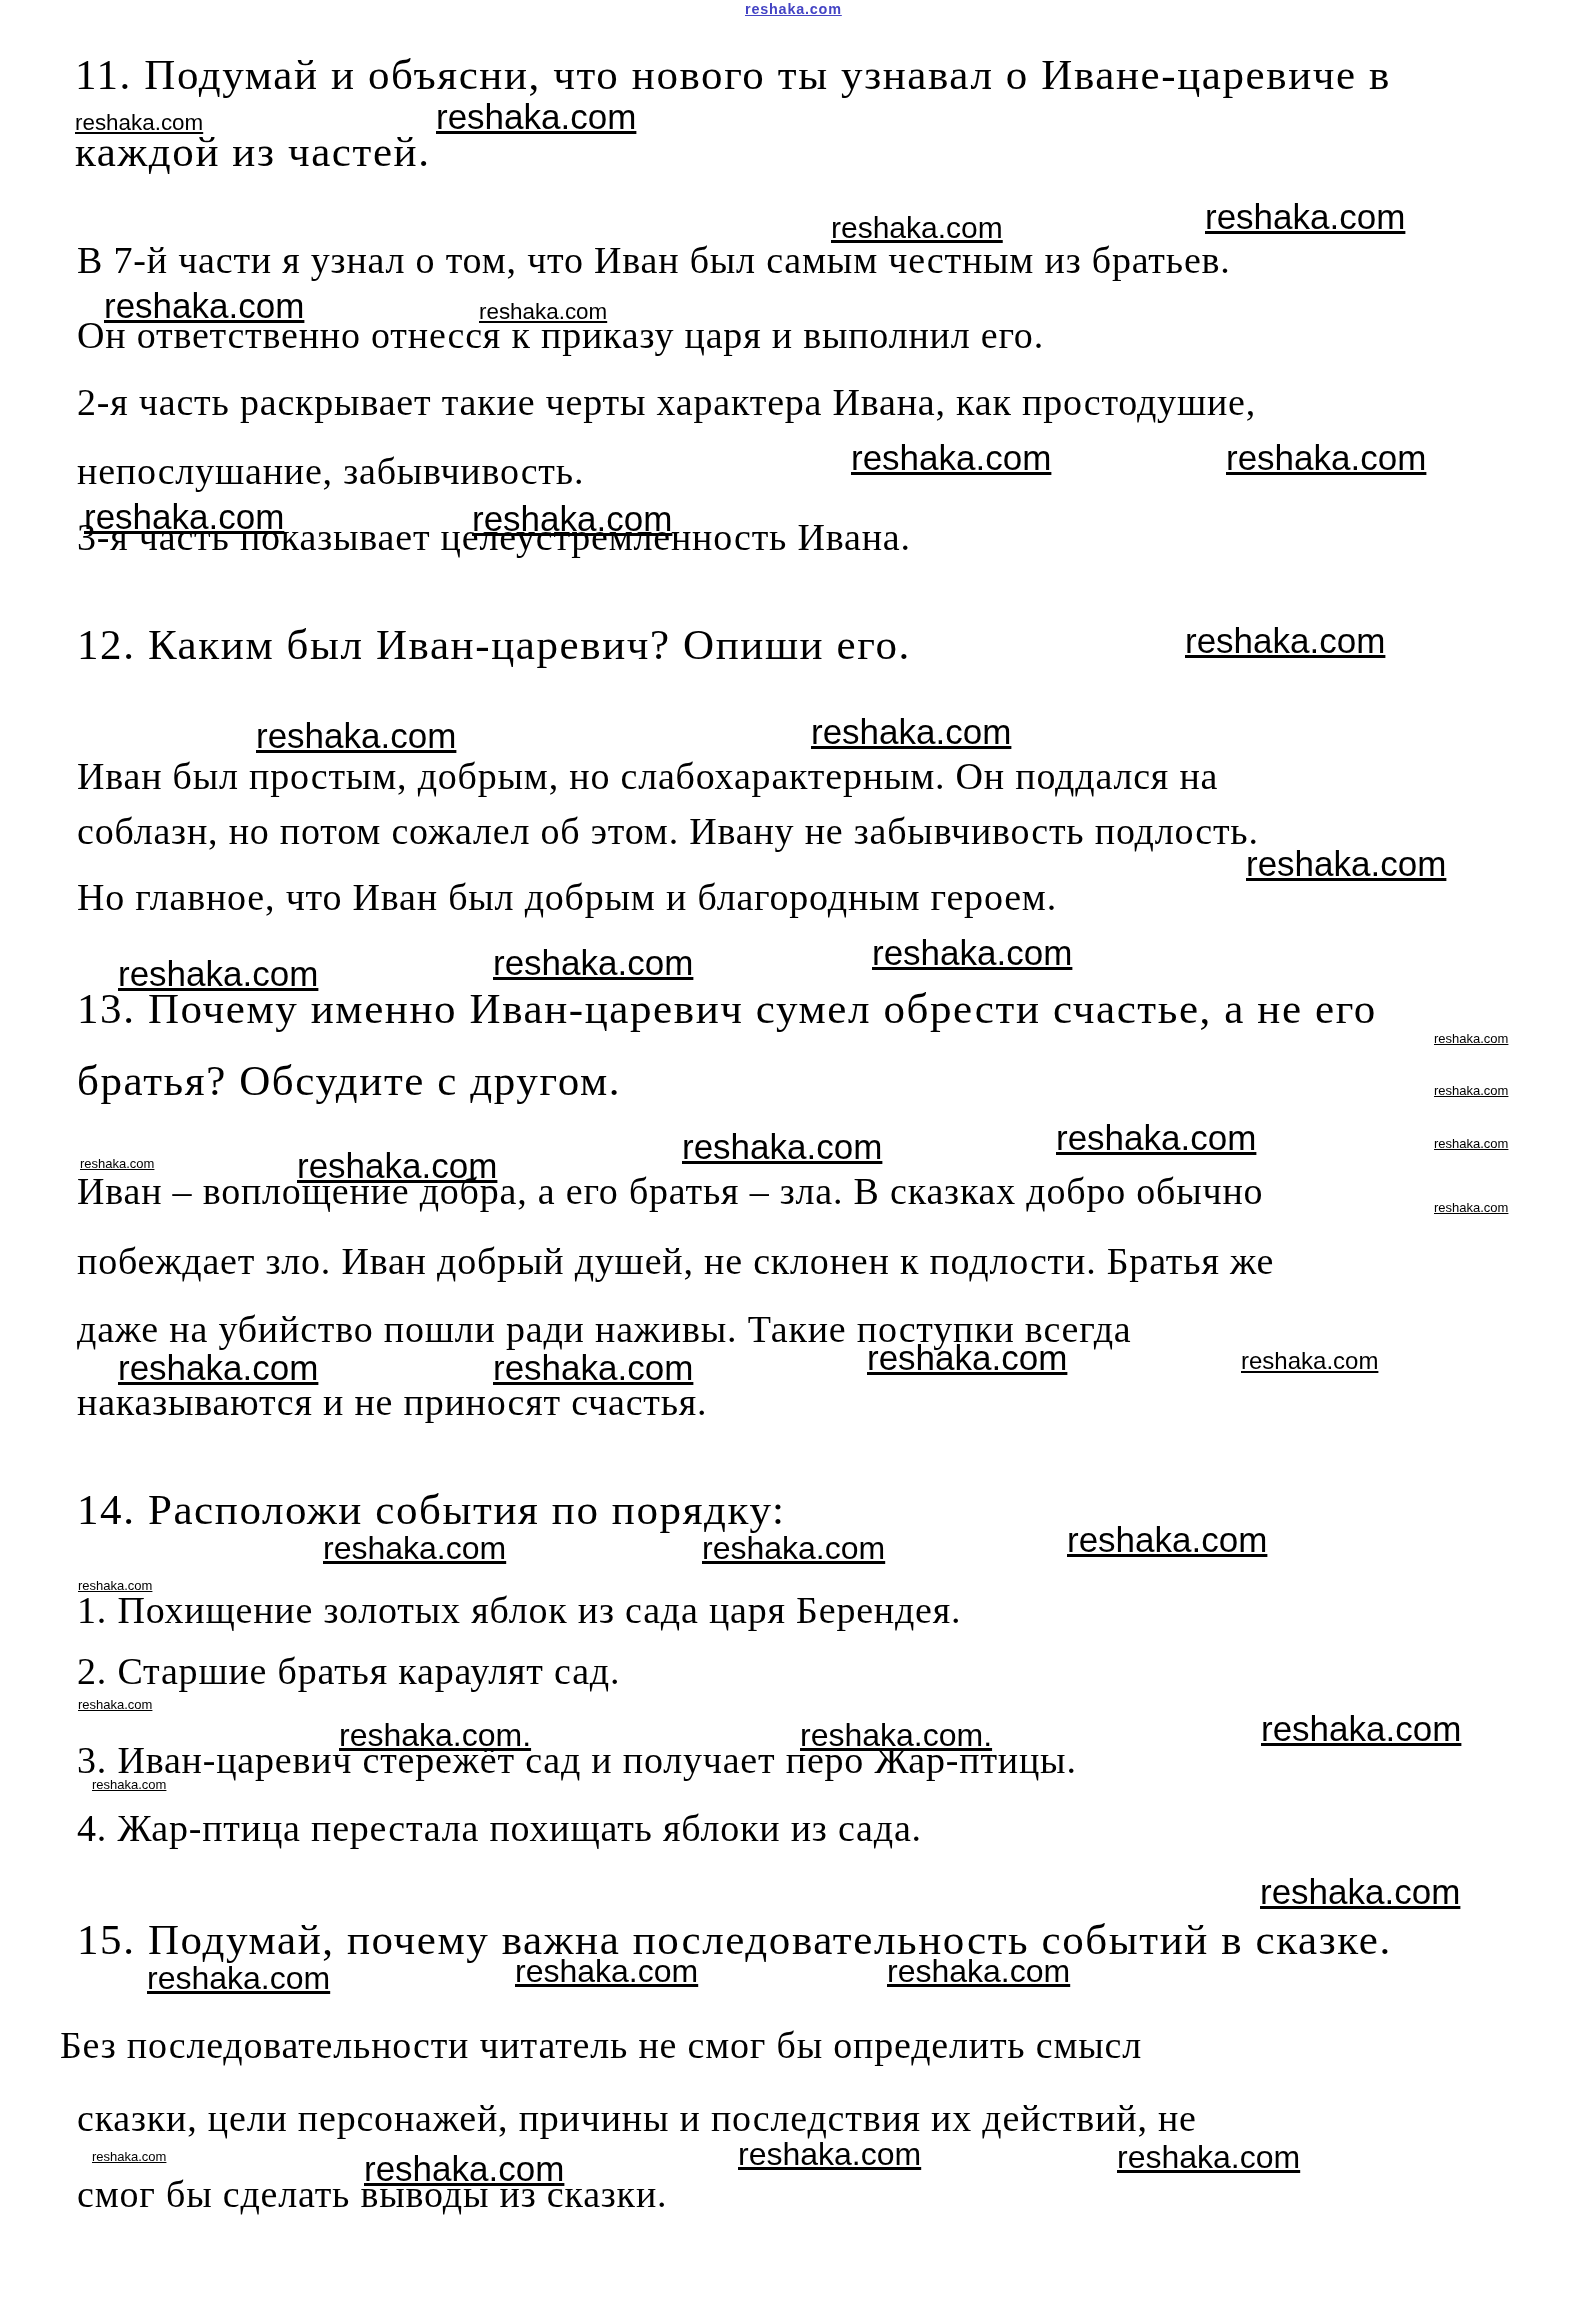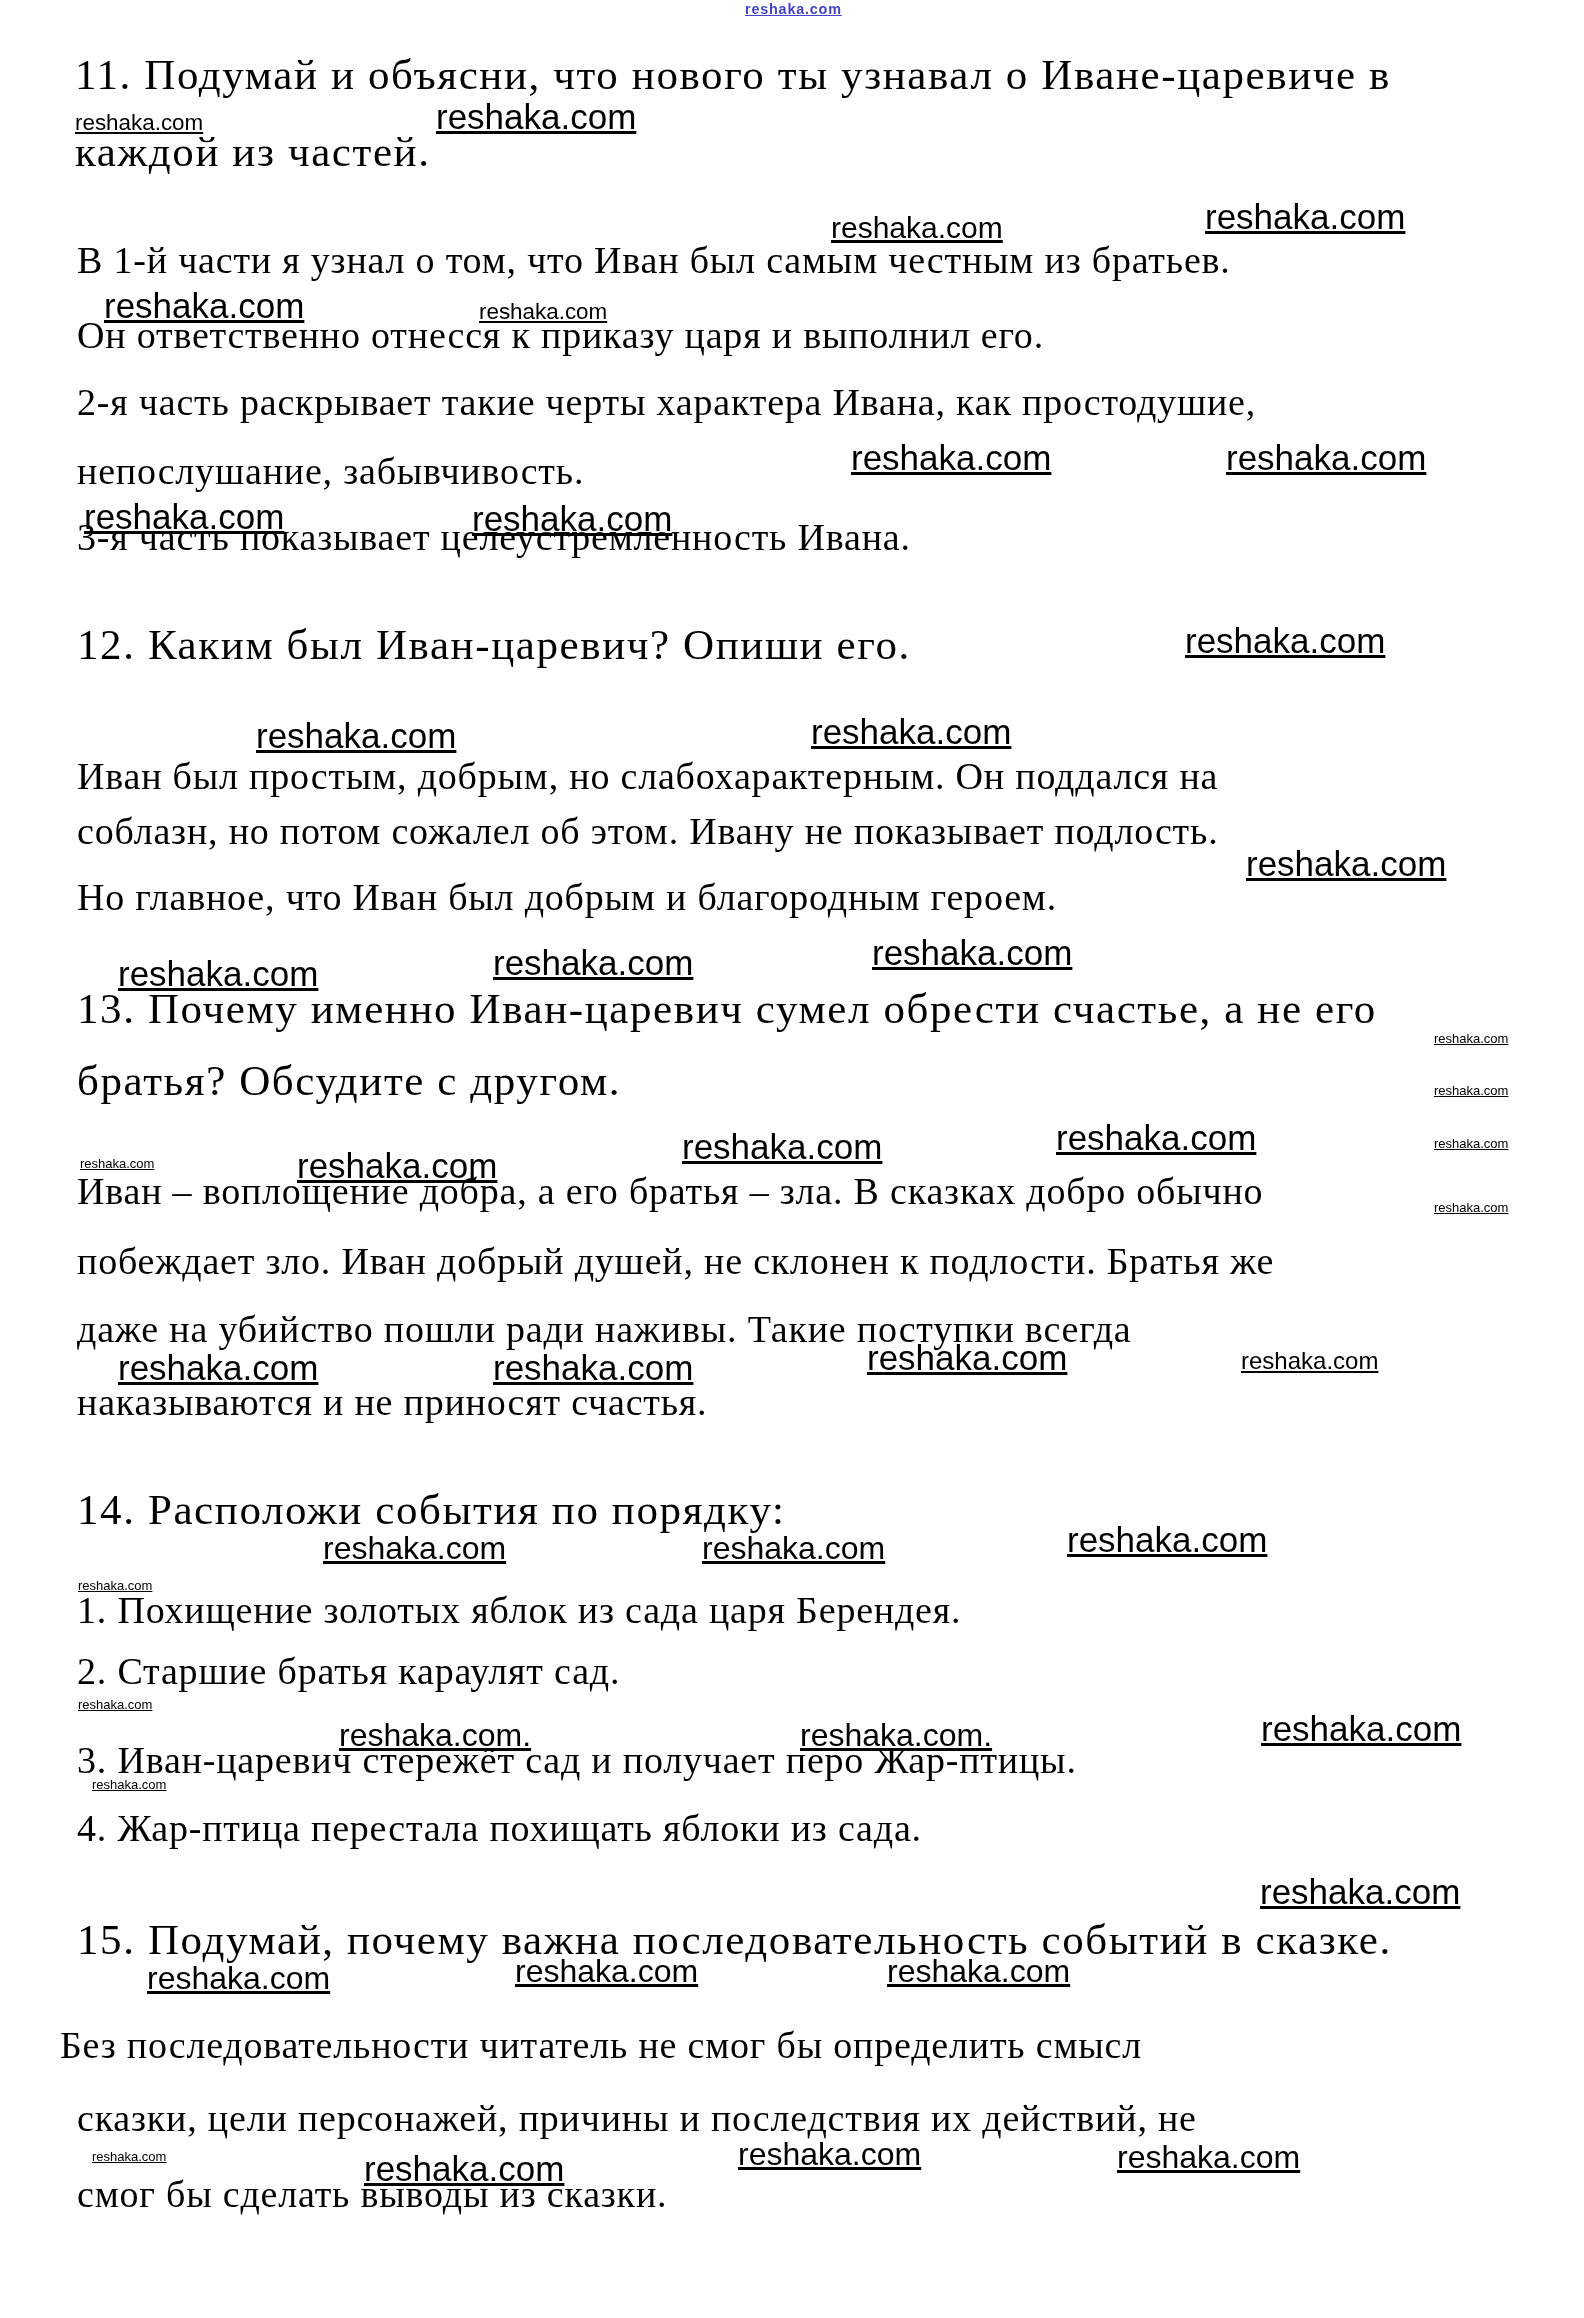--- a/index.html
+++ b/index.html
@@ -32,21 +32,21 @@
 
 <div class="page">
 
   
   <span class="wm wm-blue" style="left:745px;top:1.6px;">reshaka.com</span>
 
   
   <section>
     <div class="line h" style="left:75px;top:51px;">11. Подумай и объясни, что нового ты узнавал о Иване-царевиче в</div>
     <div class="line h" style="left:75px;top:128px;">каждой из частей.</div>
-    <div class="line t" style="left:77px;top:240px;">В 1-й части я узнал о том, что Иван был самым честным из братьев.</div>
+    <div class="line t" style="left:77px;top:240px;">В 7-й части я узнал о том, что Иван был самым честным из братьев.</div>
     <div class="line t" style="left:77px;top:315px;">Он ответственно отнесся к приказу царя и выполнил его.</div>
     <div class="line t" style="left:77px;top:382px;">2-я часть раскрывает такие черты характера Ивана, как простодушие,</div>
     <div class="line t" style="left:77px;top:451px;">непослушание, забывчивость.</div>
     <div class="line t" style="left:77px;top:517px;">3-я часть показывает целеустремленность Ивана.</div>
   </section>
 
   
   <span class="wm w28" style="left:75px;top:112px;">reshaka.com</span>
   <span class="wm w44" style="left:436px;top:99px;">reshaka.com</span>
   <span class="wm w38" style="left:831px;top:213px;">reshaka.com</span>
@@ -55,21 +55,21 @@
   <span class="wm w28" style="left:479px;top:301px;">reshaka.com</span>
   <span class="wm w44" style="left:851px;top:440px;">reshaka.com</span>
   <span class="wm w44" style="left:1226px;top:440px;">reshaka.com</span>
   <span class="wm w44" style="left:84px;top:499px;">reshaka.com</span>
   <span class="wm w44" style="left:472px;top:501px;">reshaka.com</span>
 
   
   <section>
     <div class="line h" style="left:77px;top:621px;">12. Каким был Иван-царевич? Опиши его.</div>
     <div class="line t" style="left:77px;top:741px;margin-top:15px;">Иван был простым, добрым, но слабохарактерным. Он поддался на</div>
-    <div class="line t" style="left:77px;top:811px;">соблазн, но потом сожалел об этом. Ивану не показывает подлость.</div>
+    <div class="line t" style="left:77px;top:811px;">соблазн, но потом сожалел об этом. Ивану не забывчивость подлость.</div>
     <div class="line t" style="left:77px;top:877px;">Но главное, что Иван был добрым и благородным героем.</div>
   </section>
 
   
   <span class="wm w44" style="left:1185px;top:623px;">reshaka.com</span>
   <span class="wm w44" style="left:256px;top:718px;">reshaka.com</span>
   <span class="wm w44" style="left:811px;top:714px;">reshaka.com</span>
   <span class="wm w44" style="left:1246px;top:846px;">reshaka.com</span>
   <span class="wm w44" style="left:872px;top:935px;">reshaka.com</span>
   <span class="wm w44" style="left:493px;top:945px;">reshaka.com</span>

